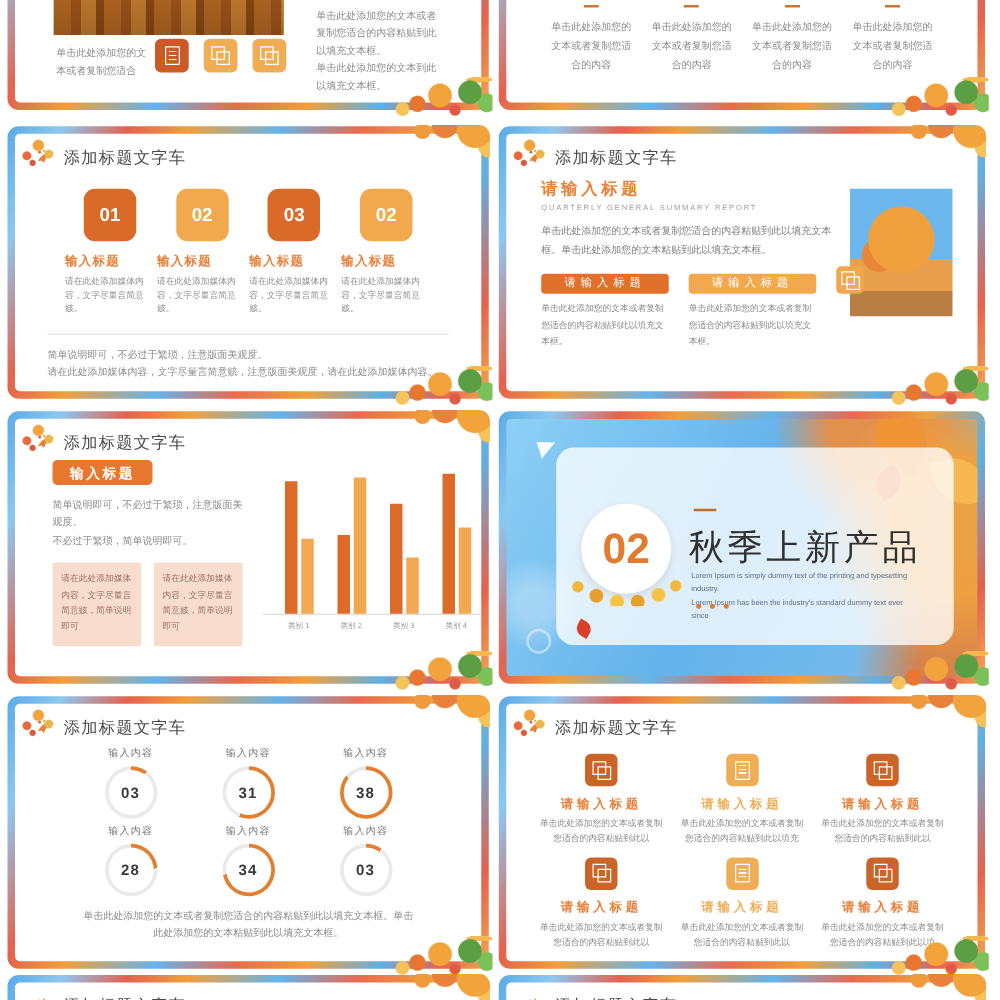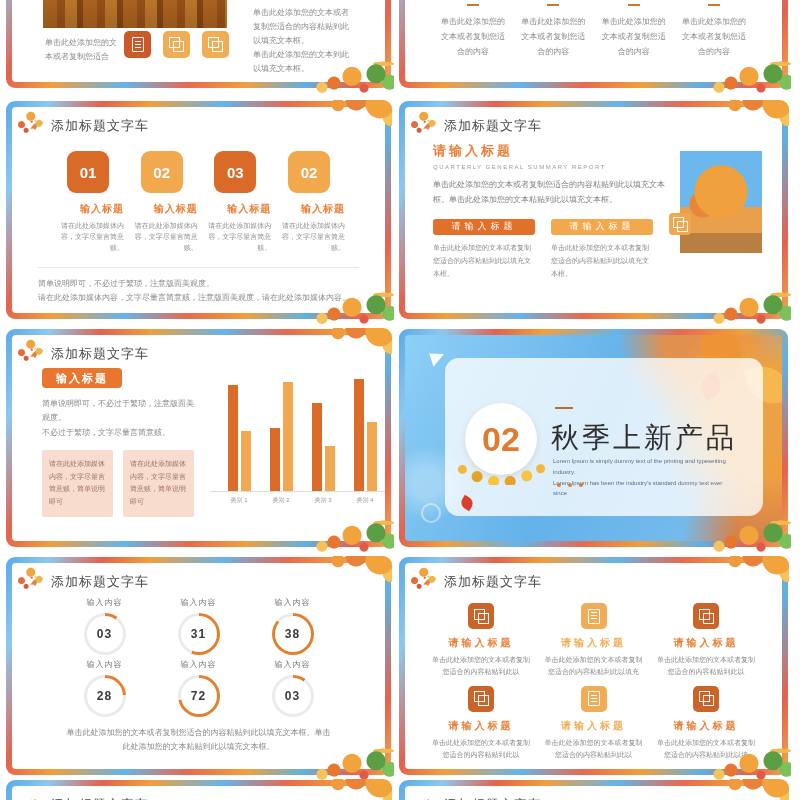--- a/index.html
+++ b/index.html
@@ -55,21 +55,21 @@
     background:repeating-linear-gradient(#fff 0 1px,transparent 1px 3px) center/6px 8px no-repeat;}
   .glyph-copy{position:relative;width:9px;height:9px;border:1px solid #fff;margin:-4px 4px 0 0;}
   .glyph-copy::after{content:"";position:absolute;left:3px;top:3px;width:9px;height:9px;border:1px solid #fff;}
   
   .s2-cols{position:absolute;left:34px;right:34px;top:128px;display:flex;justify-content:space-between;}
   .s2-col{width:68px;text-align:center;}
   .s2-dash{width:12px;height:2px;background:#c87830;margin:0 auto;}
   .s2-text{margin-top:8px;font-size:8px;color:#8a8a8a;line-height:1.9;}
   
   .s3-items{display:flex;justify-content:space-between;padding:16px 40px 0;}
-  .s3-item{width:72px;text-align:right;}
+  .s3-item{width:72px;text-align:left;}
   .numbox{width:42px;height:42px;border-radius:9px;margin:0 auto;display:flex;align-items:center;justify-content:center;
     color:#fff;font-size:15px;font-weight:bold;}
   .tone-dark{background:#d96a28;}
   .tone-light{background:#f2a94e;}
   .s3-item-title{color:#e8823a;font-size:10px;margin-top:9px;font-weight:bold;letter-spacing:1px;}
   .s3-item-text{color:#8f8f8f;font-size:7px;line-height:1.6;margin-top:4px;}
   .s3-divider{border-top:1px solid #e6e6e6;margin:13px 26px 0;}
   .s3-footer{padding:9px 26px 0;color:#8a8a8a;font-size:8px;line-height:1.75;}
   .s3-footer p{margin:0;}
   
@@ -301,21 +301,21 @@
           <circle cx="5" cy="4" r="1.6" fill="#E05A3A"></circle>
           <circle cx="10" cy="2.5" r="1.2" fill="#F2A33C"></circle>
         </svg>
       <span class="hd-title">添加标题文字车</span>
     </div>
     <div class="s5-body">
       <div class="s5-left">
         <div class="s5-btn">输入标题</div>
         <div class="s5-lines">
           <p>简单说明即可，不必过于繁琐，注意版面美观度。</p>
-          <p>不必过于繁琐，文字尽量言简意赅。</p>
+          <p>不必过于繁琐，简单说明即可。</p>
         </div>
         <div class="s5-boxes">
           <div class="s5-box">请在此处添加媒体内容，文字尽量言简意赅，简单说明即可</div>
           <div class="s5-box">请在此处添加媒体内容，文字尽量言简意赅，简单说明即可</div>
         </div>
       </div>
       <div class="s5-chart">
         <div class="bars">
             <div class="bargroup">
               <div class="bar" style="height: 94%; background: rgb(221, 107, 40);"></div>
@@ -405,21 +405,21 @@
       </div>
       <div class="stat">
         <div class="stat-label">输入内容</div>
         <div class="ring" style="background: conic-gradient(rgb(224, 128, 48) 86.4deg, rgb(234, 234, 234) 0deg);">
             <div class="ring-inner">28</div>
           </div>
       </div>
       <div class="stat">
         <div class="stat-label">输入内容</div>
         <div class="ring" style="background: conic-gradient(rgb(224, 128, 48) 259.2deg, rgb(234, 234, 234) 0deg);">
-            <div class="ring-inner">72</div>
+            <div class="ring-inner">34</div>
           </div>
       </div>
       <div class="stat">
         <div class="stat-label">输入内容</div>
         <div class="ring" style="background: conic-gradient(rgb(224, 128, 48) 36deg, rgb(234, 234, 234) 0deg);">
             <div class="ring-inner">03</div>
           </div>
       </div>
     </div>
     <div class="s7-footer">单击此处添加您的文本或者复制您适合的内容粘贴到此以填充文本框。单击此处添加您的文本粘贴到此以填充文本框。</div>

